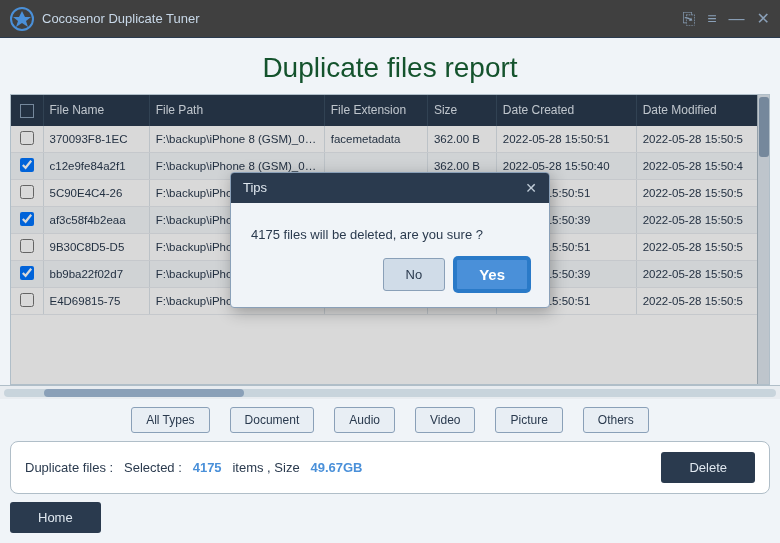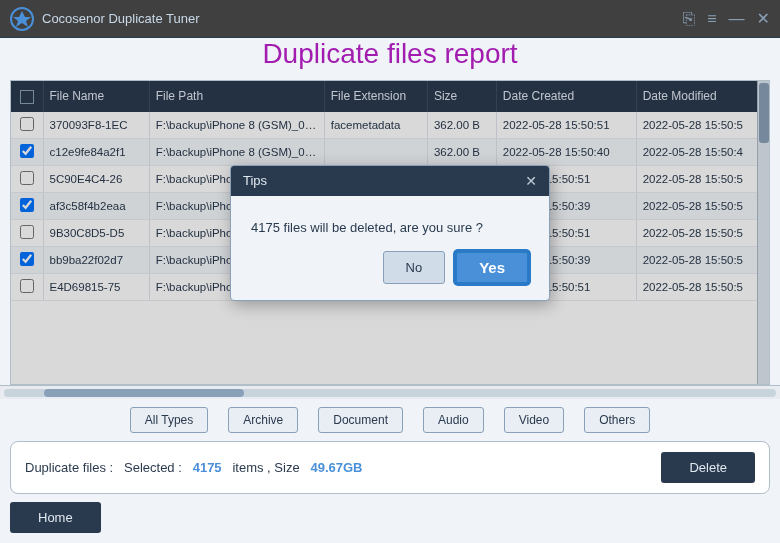--- a/index.html
+++ b/index.html
@@ -49,22 +49,22 @@
       height: calc(543px - 38px);
       display: flex;
       flex-direction: column;
       color: #2a3a4e;
     }
 
     .page-title {
       text-align: center;
       font-size: 28px;
       font-weight: 300;
-      color: #a21caf;
-      padding: 0 0 10px;
+      color: #14532d;
+      padding: 14px 0 10px;
     }
 
     
     .table-wrapper {
       flex: 1;
       overflow: hidden;
       margin: 0 10px;
       border: 1px solid #b0bec8;
       background: #fff;
       position: relative;
@@ -434,24 +434,24 @@
   </div>
 
   <div class="scrollbar-row">
     <div class="h-scrollbar">
       <div class="h-scrollbar-thumb"></div>
     </div>
   </div>
 
   <div class="filter-bar">
     <button class="filter-btn">All Types</button>
-    <button class="filter-btn">Archive</button>
     <button class="filter-btn">Document</button>
     <button class="filter-btn">Audio</button>
     <button class="filter-btn">Video</button>
+    <button class="filter-btn">Picture</button>
     <button class="filter-btn">Others</button>
   </div>
 
   <div class="status-bar">
     <div class="status-text">
       <span>Duplicate files :</span>
       &nbsp;
       <span>Selected :</span>
       &nbsp;
       <span class="status-highlight">4175</span>

